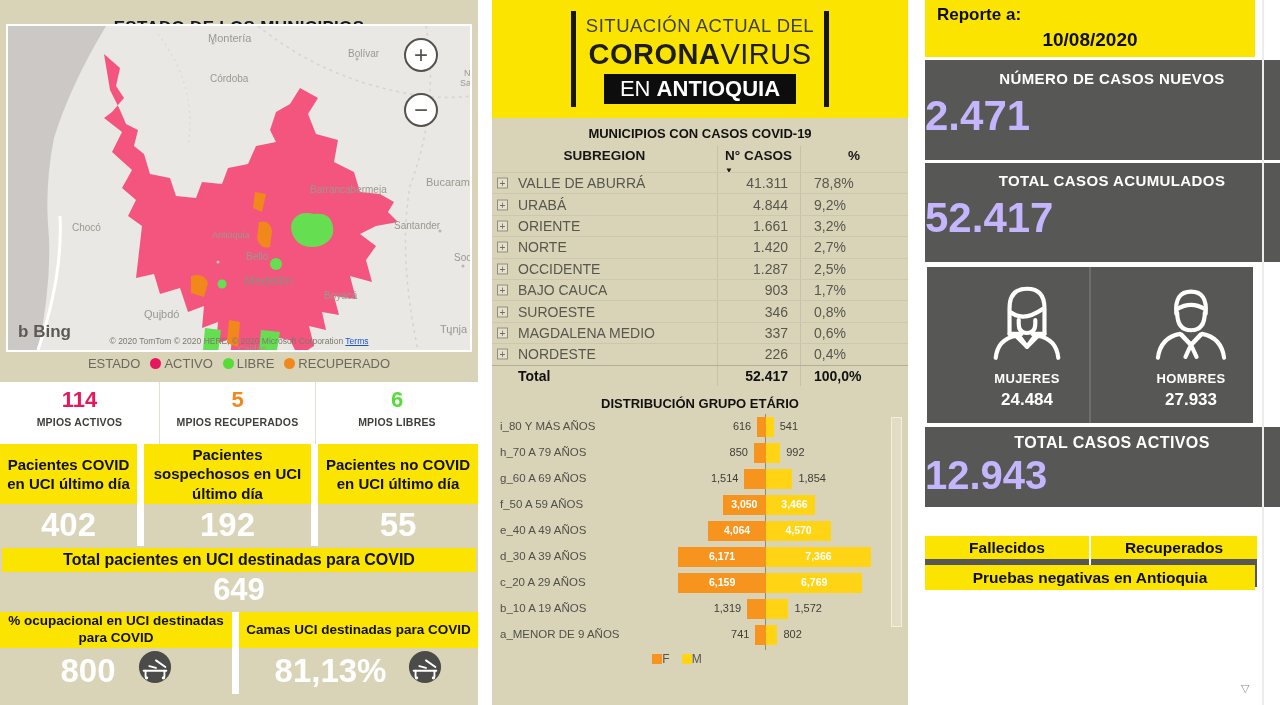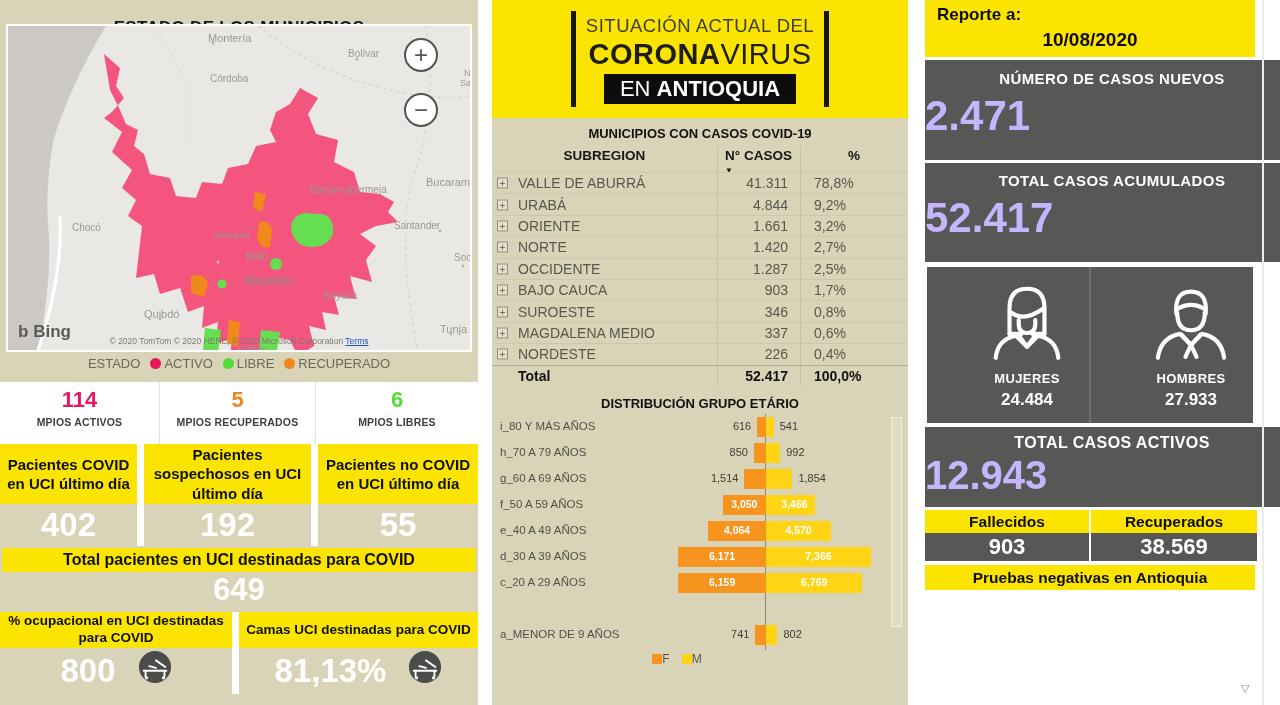--- a/index.html
+++ b/index.html
@@ -79,21 +79,21 @@
   .rp-boxlabel{position:absolute;left:0;width:100%;text-align:center;color:#fff;font-weight:800;font-size:15px;letter-spacing:.4px;}
   .rp-bignum{position:absolute;left:0;width:100%;color:#c4b5fd;font-weight:700;font-size:42px;}
   #rp-gender{left:0;top:265px;width:330px;height:160px;background:#575756;border:2px solid #fff;display:grid;grid-template-columns:1fr 2px 1fr;}
   #rp-gender .gdiv{background:#6e6e6d;}
   .gcell{position:relative;text-align:center;color:#fff;padding-left:38px;}
   .gcell svg{margin-top:8px;}
   .glbl{font-size:13px;font-weight:800;letter-spacing:.4px;}
   .gval{font-size:17px;font-weight:800;margin-top:4px;}
   #rp-fr{left:0;top:510px;width:330px;height:51px;display:grid;grid-template-columns:164px 166px;gap:2px;}
   .fr-col{display:flex;flex-direction:column;}
-  .fr-head{background:#FBE500;text-align:center;font-size:15.5px;font-weight:800;color:#0e0e0e;height:23px;line-height:23px;}
+  .fr-head{background:#FBE500;text-align:center;font-size:15.5px;font-weight:800;color:#0e0e0e;height:23px;line-height:23px;margin-top:26px;}
   .fr-val{background:#575756;color:#fff;text-align:center;font-size:22px;font-weight:800;flex:1;line-height:28px;}
   #rp-neg-h{left:0;top:565px;width:330px;height:25px;text-align:center;font-size:15.5px;font-weight:800;line-height:25px;}
   #rp-neg-v{left:0;top:592px;width:330px;height:40px;color:#fff;text-align:center;font-size:26px;font-weight:800;line-height:40px;}
   #rp-logos{left:0;top:636px;width:330px;height:48px;background:#fff;display:flex;align-items:center;justify-content:center;gap:14px;}
   #gov-logo{text-align:center;}
   #gov-name{font-size:8px;color:#555;letter-spacing:.2px;border-bottom:1px solid #2e7d32;padding-bottom:1px;margin-top:1px;}
   #logo-divider{width:1px;height:40px;background:#bbb;}
   #unidos{text-align:center;}
   #unidos-name{font-size:13px;font-weight:800;color:#2e7d32;letter-spacing:1px;margin-top:-2px;}
   #page-nav{left:316px;top:682px;font-size:11px;color:#8a8a8a;}
@@ -356,20 +356,27 @@
           <div class="cval-in" style="right: 142px; width: 87.9657px;">6,171</div>
           <div class="cval-in" style="left: 274px; width: 105px;">7,366</div>
         </div>
         <div class="crow" style="top: 156px;">
           <div class="clabel">c_20 A 29 AÑOS</div>
           <div class="cbar" style="right: 142px; width: 87.7946px; background: rgb(247, 148, 30);"></div>
           <div class="cbar" style="left: 274px; width: 96.49px; background: rgb(255, 212, 20);"></div>
           <div class="cval-in" style="right: 142px; width: 87.7946px;">6,159</div>
           <div class="cval-in" style="left: 274px; width: 96.49px;">6,769</div>
         </div>
+        <div class="crow" style="top: 182px;">
+          <div class="clabel">b_10 A 19 AÑOS</div>
+          <div class="cbar" style="right: 142px; width: 18.8019px; background: rgb(247, 148, 30);"></div>
+          <div class="cbar" style="left: 274px; width: 22.4084px; background: rgb(255, 212, 20);"></div>
+          <div class="cval-out" style="right: 166.802px;">1,319</div>
+          <div class="cval-out" style="left: 302.408px;">1,572</div>
+        </div>
         <div class="crow" style="top: 208px;">
           <div class="clabel">a_MENOR DE 9 AÑOS</div>
           <div class="cbar" style="right: 142px; width: 10.5627px; background: rgb(247, 148, 30);"></div>
           <div class="cbar" style="left: 274px; width: 11.4323px; background: rgb(255, 212, 20);"></div>
           <div class="cval-out" style="right: 158.563px;">741</div>
           <div class="cval-out" style="left: 291.432px;">802</div>
         </div>
       </div>
     <div id="chart-legend" class="abs">
         <span class="leg-item">

